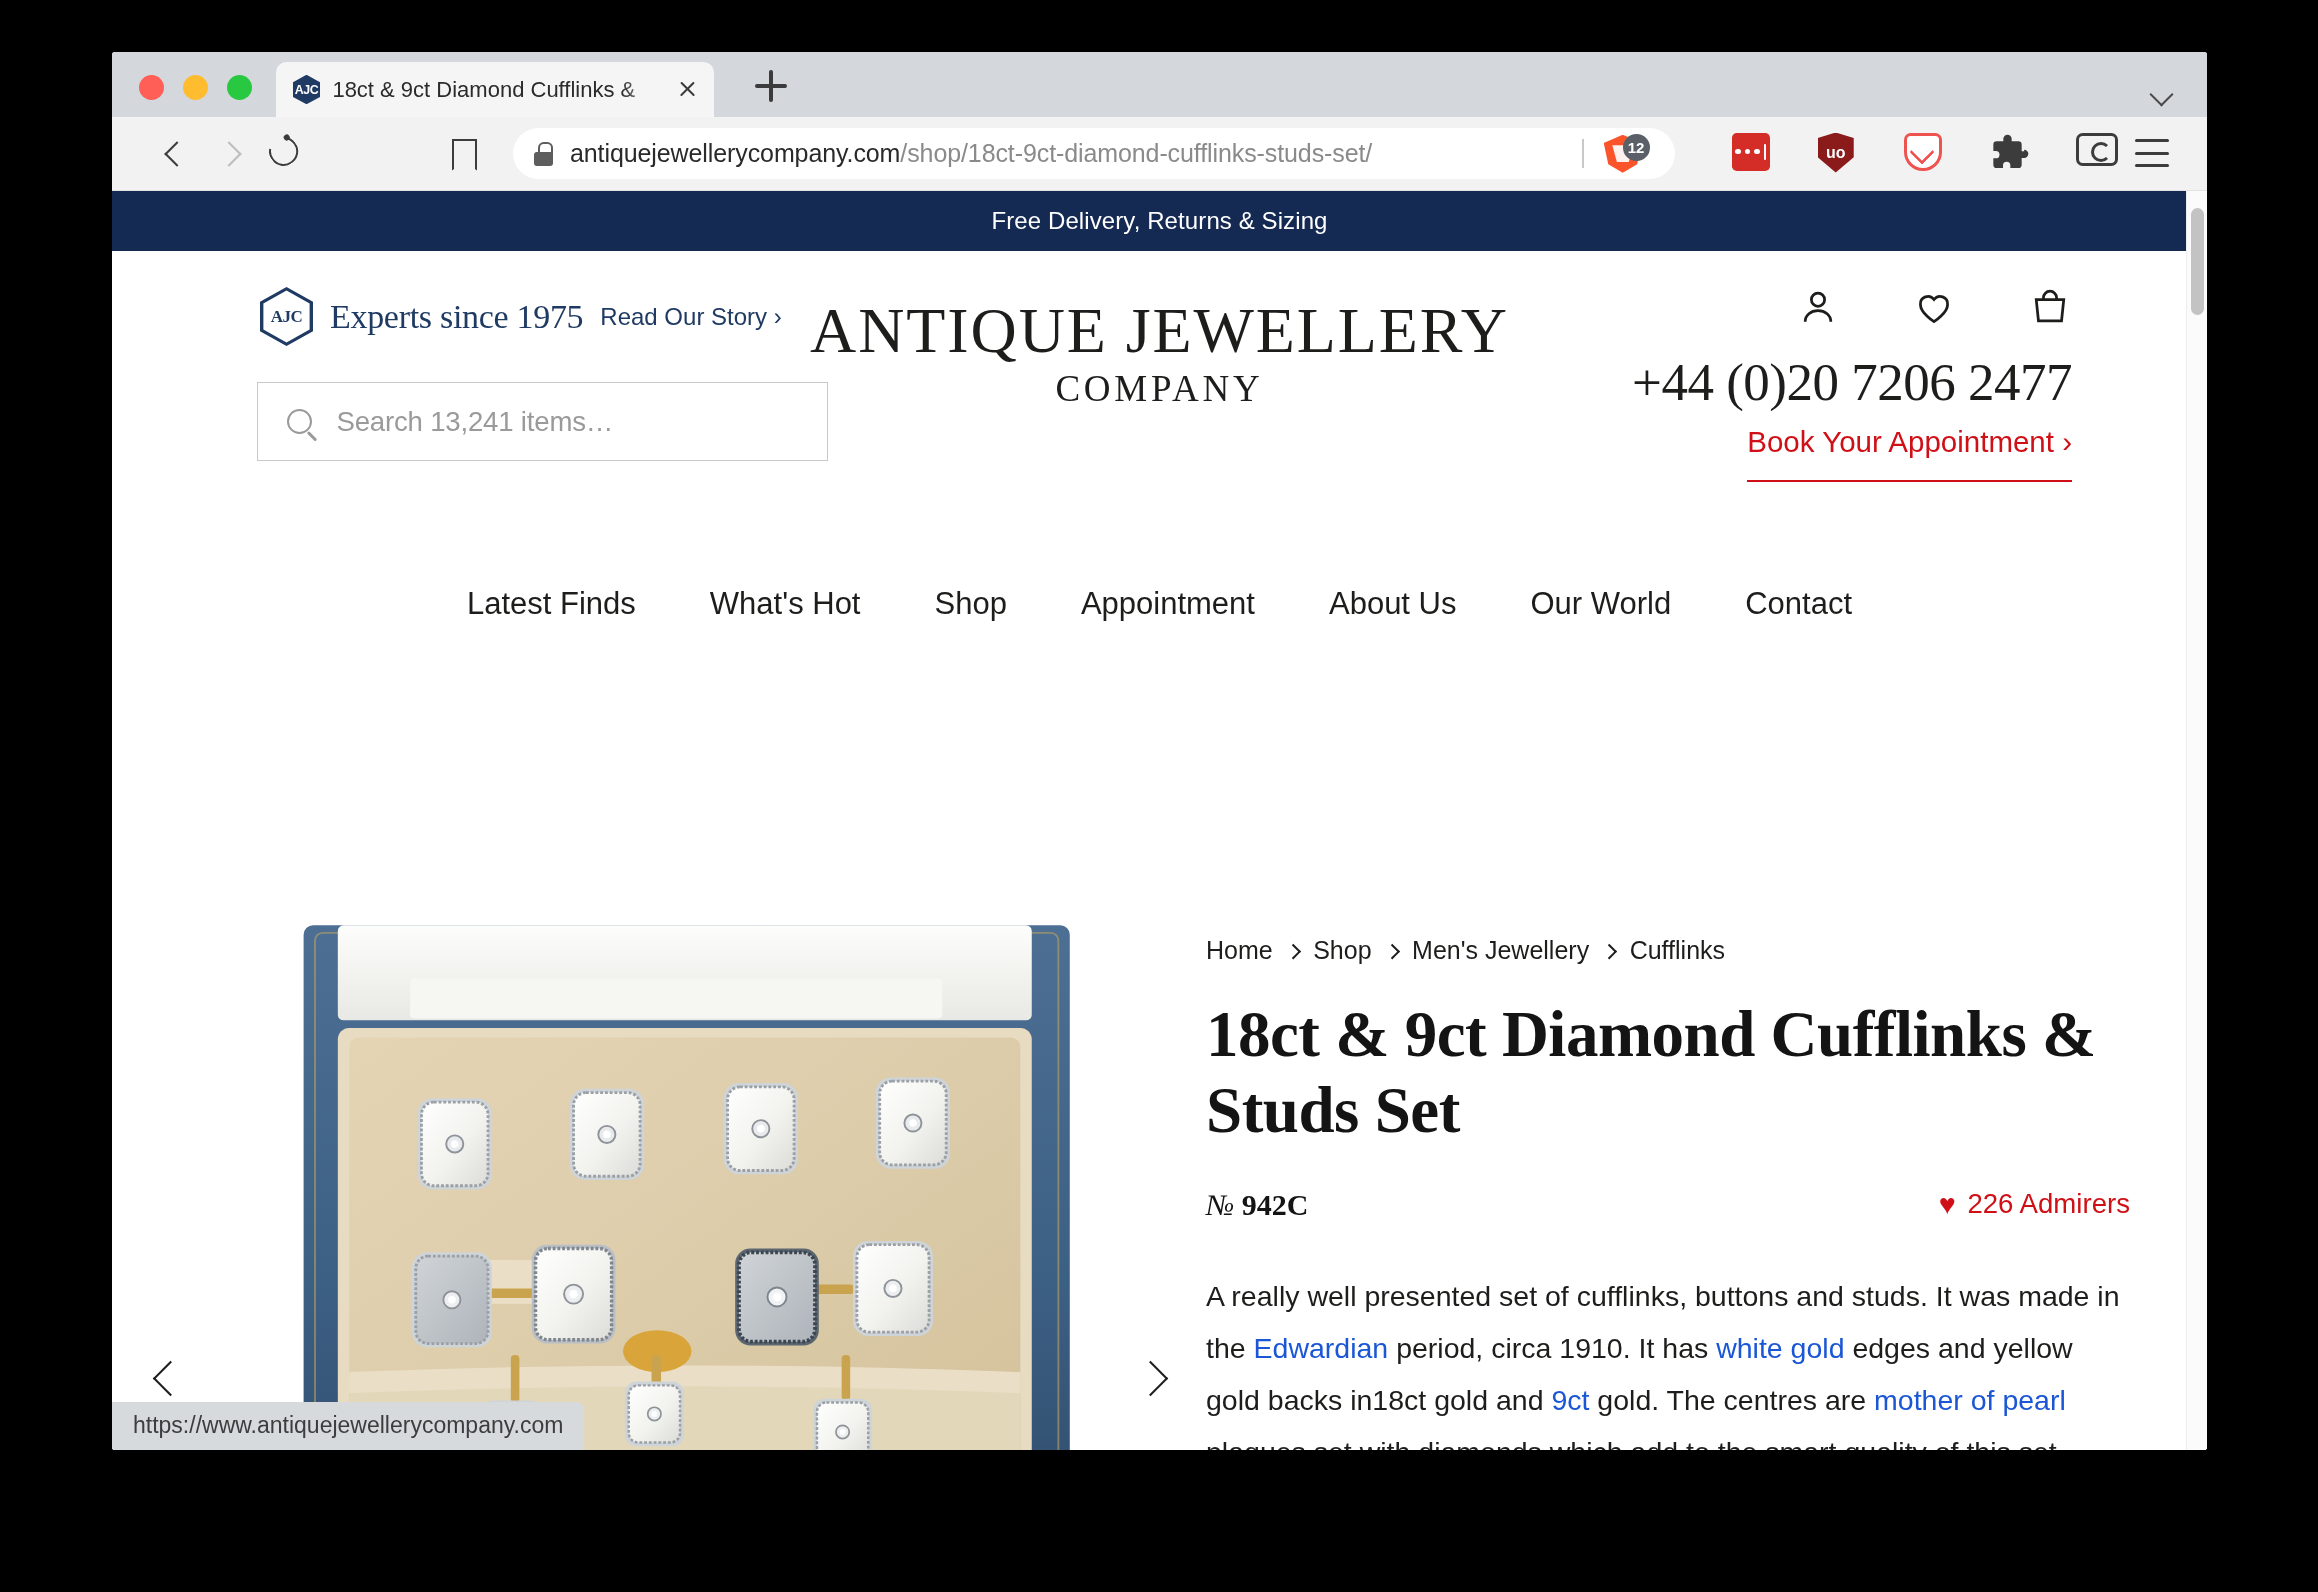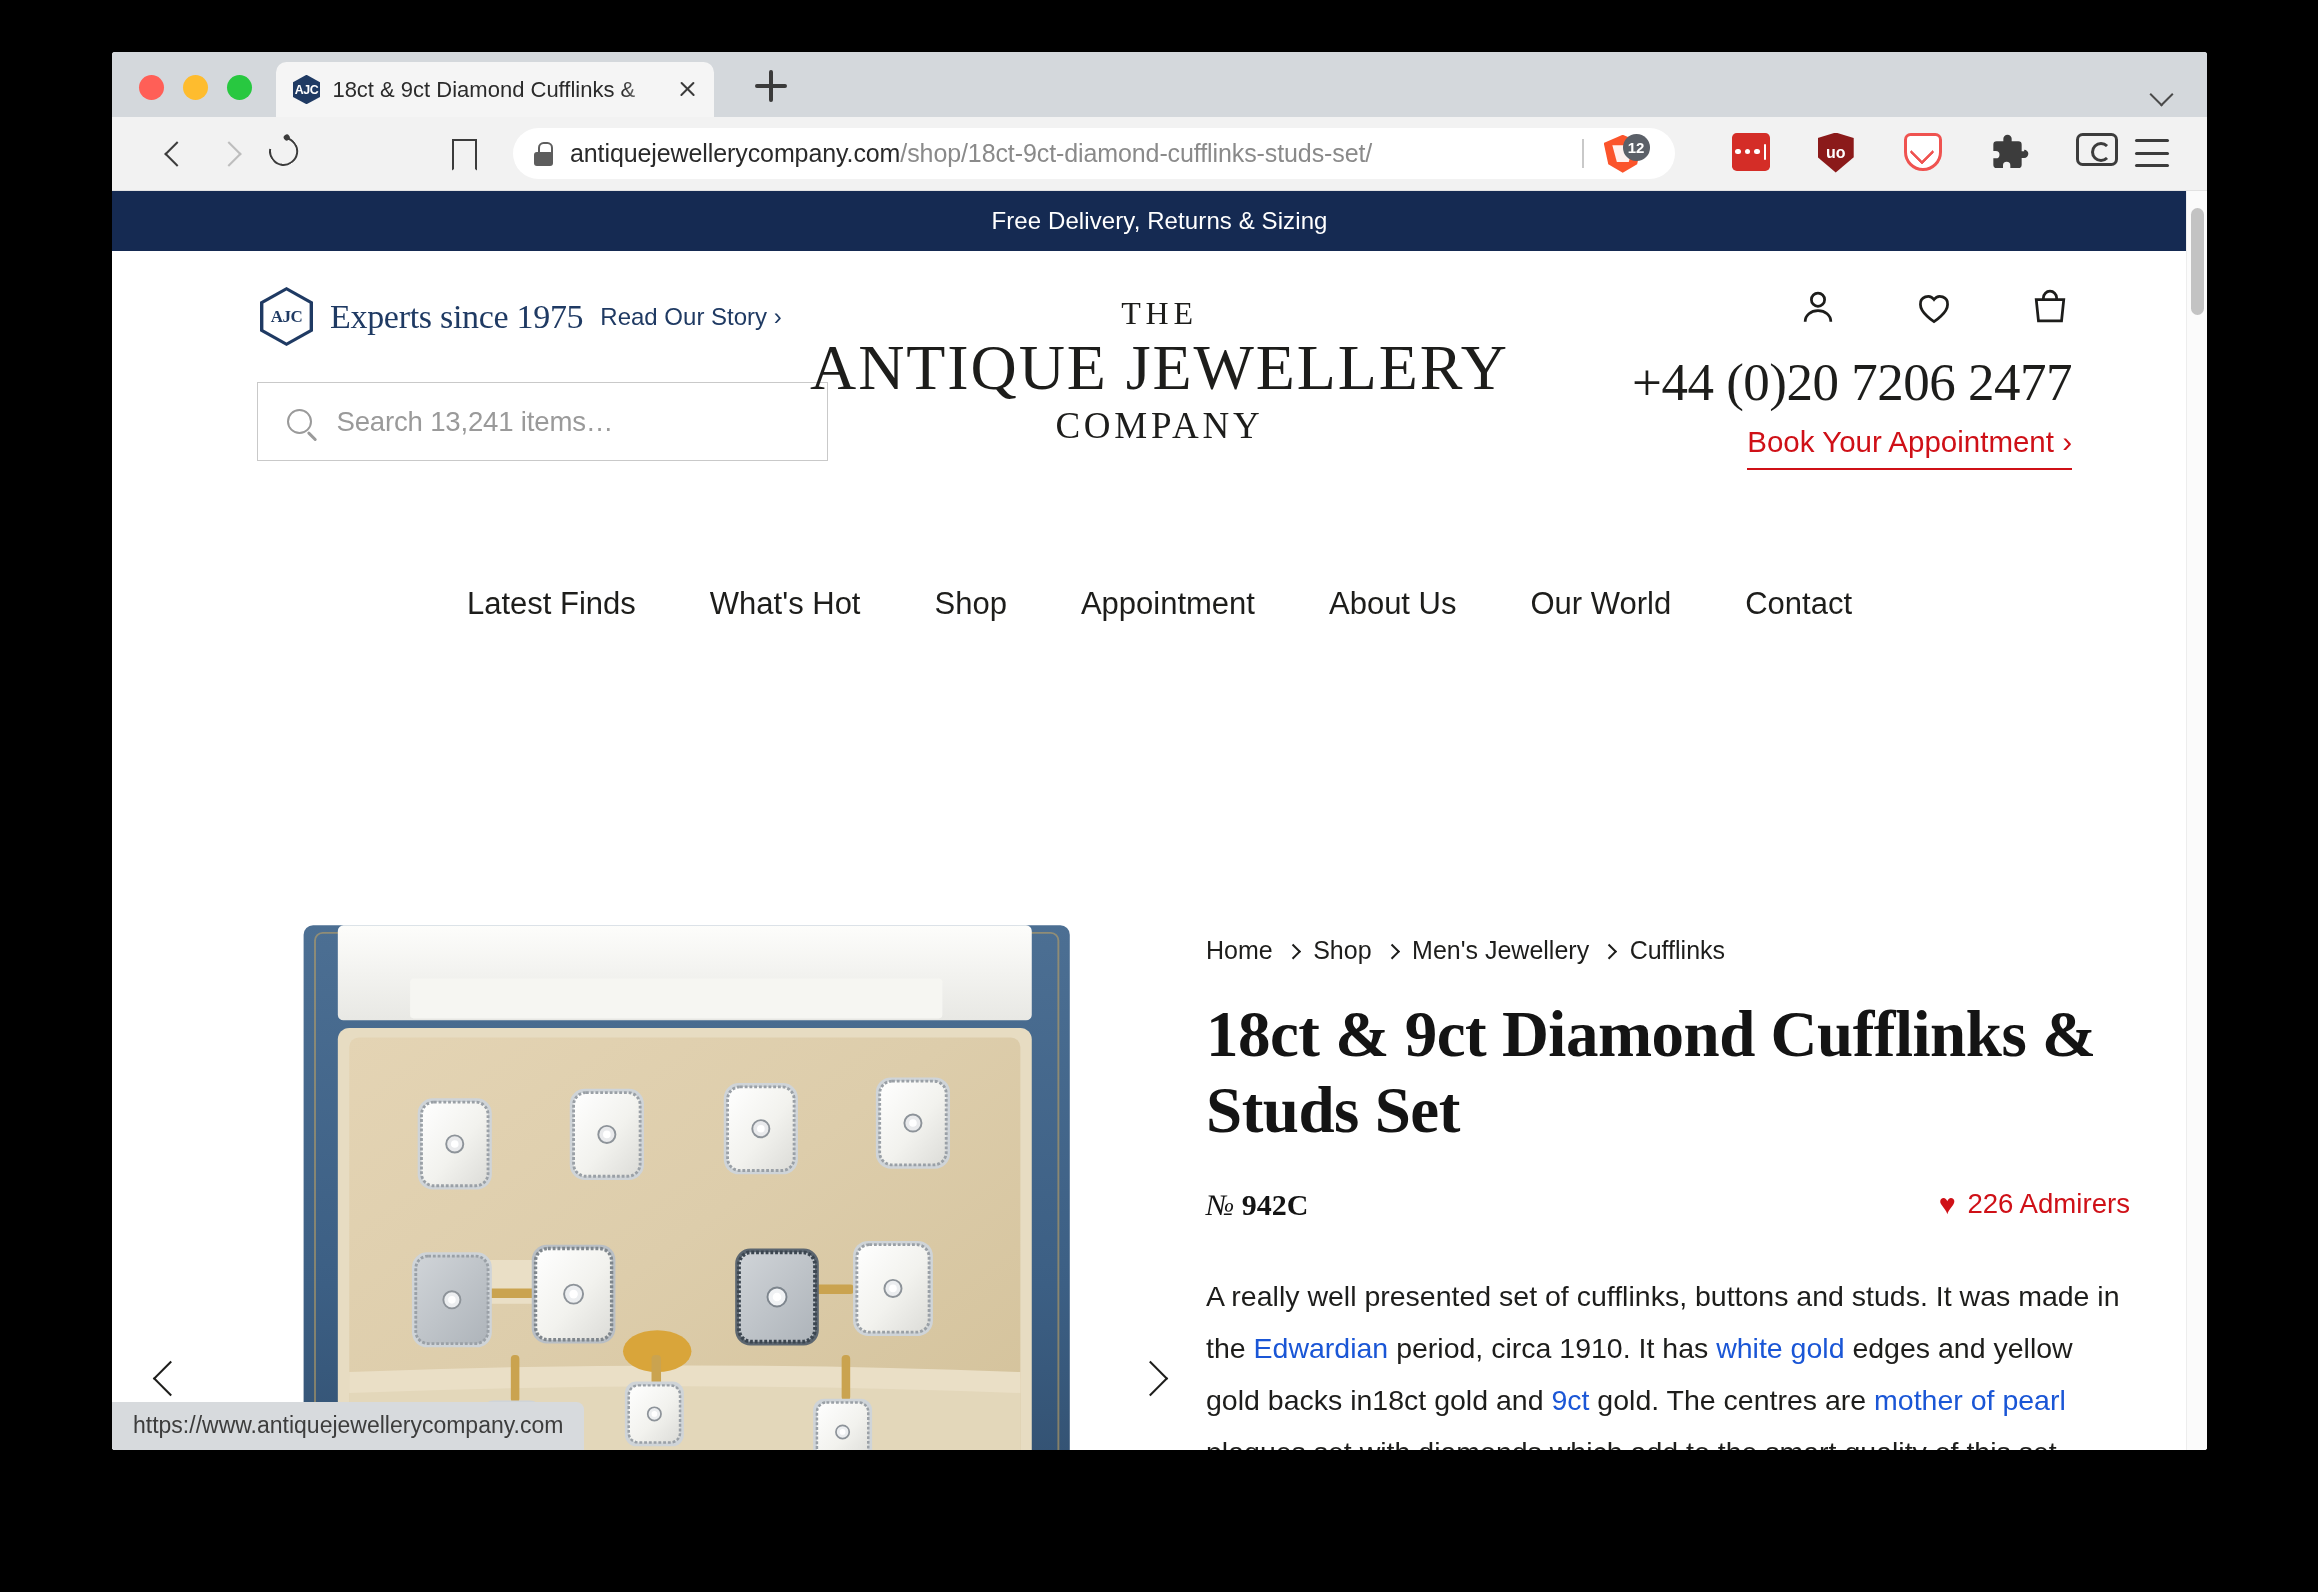--- a/index.html
+++ b/index.html
@@ -263,21 +263,21 @@
 
   .header-right { position:absolute; right: 135px; top: 34px; text-align:right; }
   .hdr-icons { display:flex; gap: 72px; justify-content:flex-end; align-items:center; margin-bottom: 23px; }
   .hi { width: 44px; height: 44px; color:#1d1d1b; }
 
   .phone {
     font-family: "Liberation Serif", serif; font-size: 53px; color:#1d1d1b;
     letter-spacing: -0.5px; white-space: nowrap;
   }
   .book-appt {
-    display:inline-block; margin-top: 13.3px; padding-bottom: 9px;
+    display:inline-block; margin-top: 13.3px; padding-bottom: 21px;
     border-bottom: 2.5px solid #cf1017;
     color: #cf1017; font-size: 29.5px; white-space: nowrap;
   }
 
   .mainnav {
     position:absolute; left:0; right:0; top: 335px;
     display:flex; justify-content:center; gap: 74px;
     font-size: 31px; color:#1d1d1b;
   }
 
@@ -431,21 +431,20 @@
           <div class="experts-txt">Experts since 1975</div>
           <div class="read-story">Read Our Story ›</div>
         </div>
 
         <div class="searchbox">
           <div class="mag"></div>
           <div class="search-ph">Search 13,241 items…</div>
         </div>
 
         <div class="wordmark">
-          <div class="wm-the">THE</div>
           <div class="wm-main">ANTIQUE JEWELLERY</div>
           <div class="wm-co">COMPANY</div>
         </div>
 
         <div class="header-right">
           <div class="hdr-icons">
             <svg class="hi" viewBox="0 0 24 24" fill="none" stroke="#1d1d1b" stroke-width="1.5">
               <circle cx="12" cy="8" r="3.6"></circle>
                 <path d="M5 20c0-3.6 3.1-6 7-6s7 2.4 7 6"></path>
             </svg>

